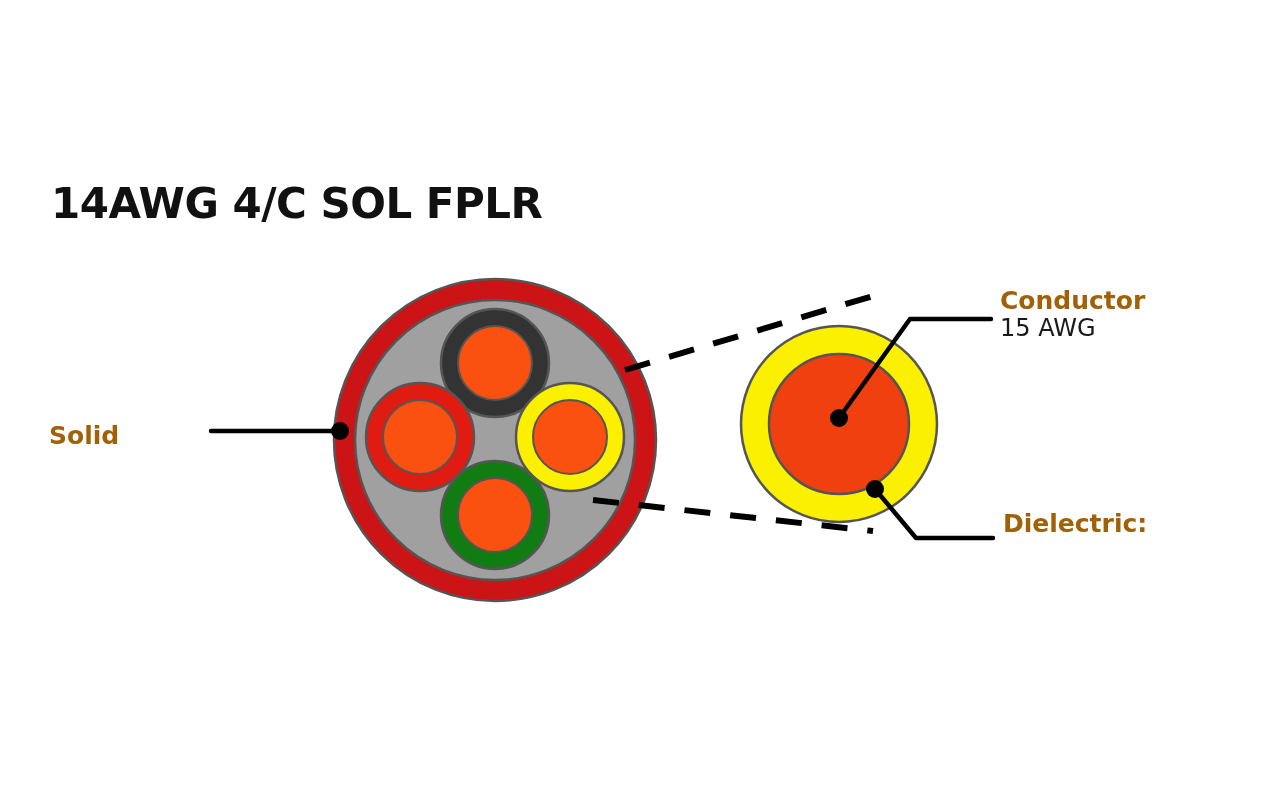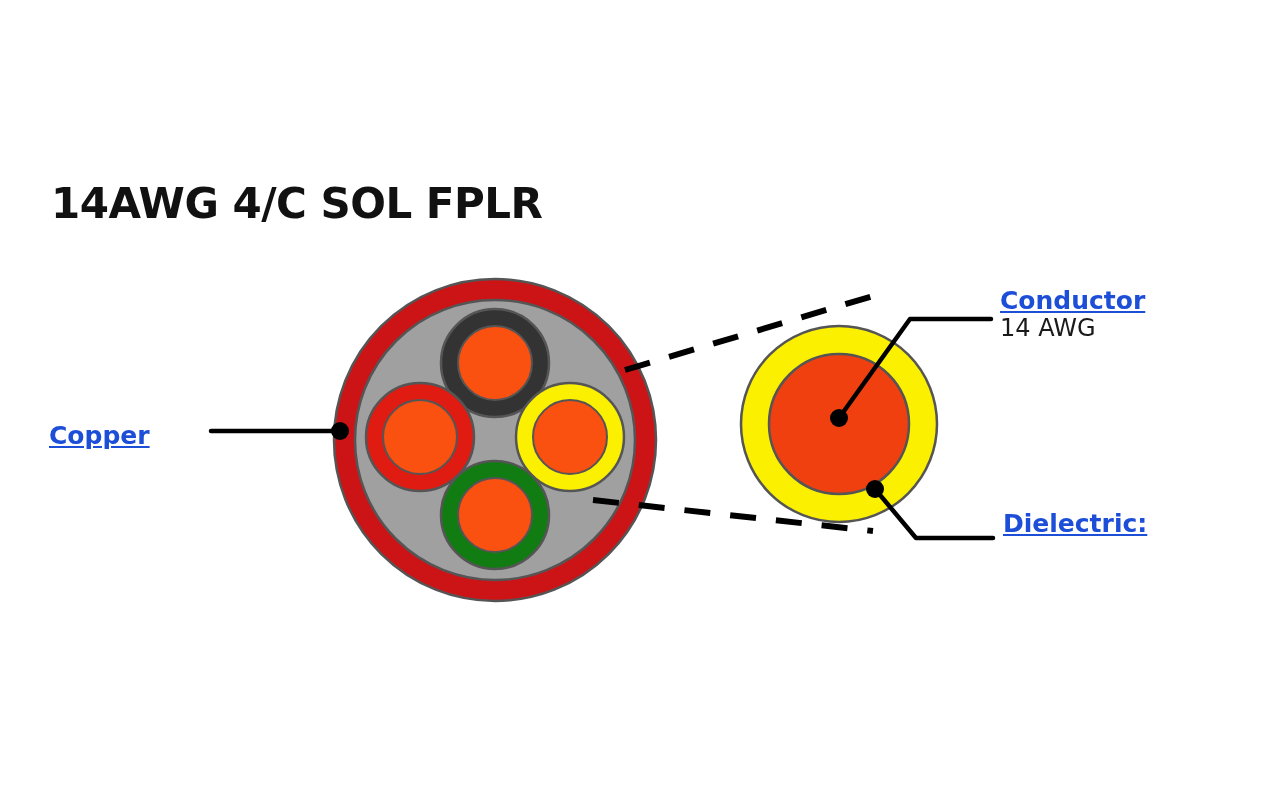--- a/index.html
+++ b/index.html
@@ -42,23 +42,22 @@
   
   .callout {
     position: absolute;
     font-family: "DejaVu Sans", sans-serif;
     line-height: 1.16;
     white-space: nowrap;
   }
   .callout .lbl-head {
     font-size: 25px;
     font-weight: bold;
-    color: #1d4ed8;
+    color: #a16207;
     display: block;
-    text-decoration: underline;
   }
   .callout .lbl-line {
     font-size: 24px;
     font-weight: normal;
     color: #1a1a1a;
     display: block;
   }
   #label-jacket {
     left: 34px;
     top: 421px;
@@ -115,25 +114,25 @@
 
       <polyline id="leader-conductor-line" fill="none" stroke="#000000" stroke-width="4.5" stroke-linejoin="round" stroke-linecap="round" points="824,418 895,319 976,319"></polyline>
       <circle id="leader-conductor-dot" fill="#000000" r="9" cx="824" cy="418"></circle>
 
       <polyline id="leader-dielectric-line" fill="none" stroke="#000000" stroke-width="4.5" stroke-linejoin="round" stroke-linecap="round" points="860,489 901,538 978,538"></polyline>
       <circle id="leader-dielectric-dot" fill="#000000" r="9" cx="860" cy="489"></circle>
     </g>
   </svg>
 
   <div class="callout" id="label-jacket">
-    <span class="lbl-head">Copper</span>
+    <span class="lbl-head">Solid</span>
   </div>
 
   <div class="callout" id="label-conductor">
     <span class="lbl-head">Conductor</span>
-    <span class="lbl-line">14 AWG</span>
+    <span class="lbl-line">15 AWG</span>
   </div>
 
   <div class="callout" id="label-dielectric">
     <span class="lbl-head">Dielectric:</span>
   </div>
 
 </div>
 
 </body></html>

